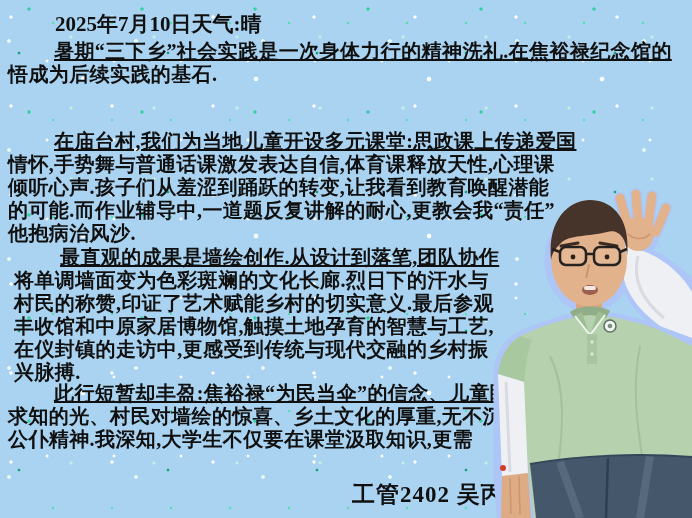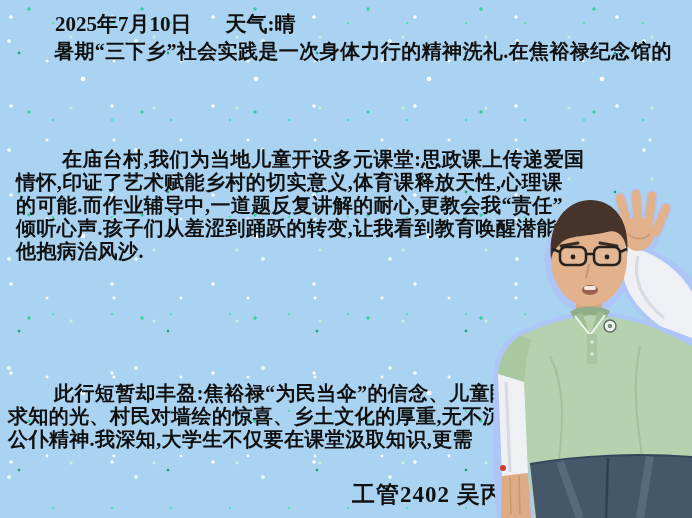--- a/index.html
+++ b/index.html
@@ -21,54 +21,63 @@
       radial-gradient(circle at 9px 41px,  #eafaf4 0 1.5px, transparent 2.2px);
     background-size:
       101px 89px, 67px 79px, 113px 103px, 83px 71px,
       149px 139px, 173px 157px, 59px 97px, 127px 109px;
   }
   .text-layer{
     position:absolute;inset:0;color:#101010;font-weight:bold;
     font-size:20px;line-height:23px;
   }
   .date-line{position:absolute;left:55px;top:13px;font-size:21px;white-space:nowrap;}
-  .weather{margin-left:34px;}
+  .weather{}
   .para{position:absolute;left:8px;}
   .p1{top:40px;}
-  .p2{top:148px;margin-left:8px;}
+  .p2{top:130px;}
   .p3{top:246px;left:14px;}
   .p4{top:382px;}
   .line{white-space:nowrap;letter-spacing:0.4px;}
-  .indent{padding-left:46px;}
+  .indent{padding-left:46px;text-decoration:underline;}
   .signature{position:absolute;left:352px;top:483px;font-size:23px;letter-spacing:1px;font-weight:bold;color:#101010;}
   .photo{position:absolute;right:0;bottom:0;width:202px;height:332px;}
 </style>
 </head>
 <body>
 
 <div class="speckles"></div>
 
 <div class="text-layer">
 
   <div class="date-line">
     <span>2025年7月10日</span><span class="weather">天气:晴</span>
   </div>
 
   <div class="para p1">
     <div class="line indent">暑期“三下乡”社会实践是一次身体力行的精神洗礼.在焦裕禄纪念馆的</div>
+    <div class="line">悟成为后续实践的基石.</div>
   </div>
 
   <div class="para p2">
     <div class="line indent">在庙台村,我们为当地儿童开设多元课堂:思政课上传递爱国</div>
-    <div class="line">情怀,印证了艺术赋能乡村的切实意义,体育课释放天性,心理课</div>
+    <div class="line">情怀,手势舞与普通话课激发表达自信,体育课释放天性,心理课</div>
+    <div class="line">倾听心声.孩子们从羞涩到踊跃的转变,让我看到教育唤醒潜能</div>
     <div class="line">的可能.而作业辅导中,一道题反复讲解的耐心,更教会我“责任”</div>
-    <div class="line">倾听心声.孩子们从羞涩到踊跃的转变,让我看到教育唤醒潜能</div>
     <div class="line">他抱病治风沙.</div>
   </div>
 
+  <div class="para p3">
+    <div class="line indent">最直观的成果是墙绘创作.从设计到落笔,团队协作</div>
+    <div class="line">将单调墙面变为色彩斑斓的文化长廊.烈日下的汗水与</div>
+    <div class="line">村民的称赞,印证了艺术赋能乡村的切实意义.最后参观</div>
+    <div class="line">丰收馆和中原家居博物馆,触摸土地孕育的智慧与工艺,</div>
+    <div class="line">在仪封镇的走访中,更感受到传统与现代交融的乡村振</div>
+    <div class="line">兴脉搏.</div>
+  </div>
 
   <div class="para p4">
     <div class="line indent">此行短暂却丰盈:焦裕禄“为民当伞”的信念、儿童眼中</div>
     <div class="line">求知的光、村民对墙绘的惊喜、乡土文化的厚重,无不沉淀</div>
     <div class="line">公仆精神.我深知,大学生不仅要在课堂汲取知识,更需</div>
   </div>
 
   <div class="signature">工管2402 吴丙文</div>
 </div>
 

